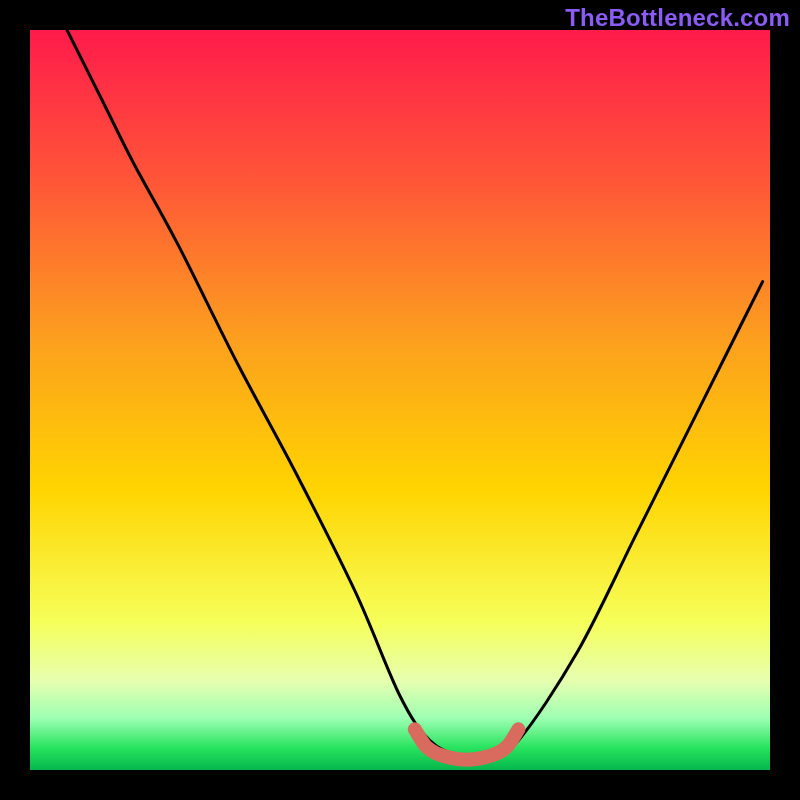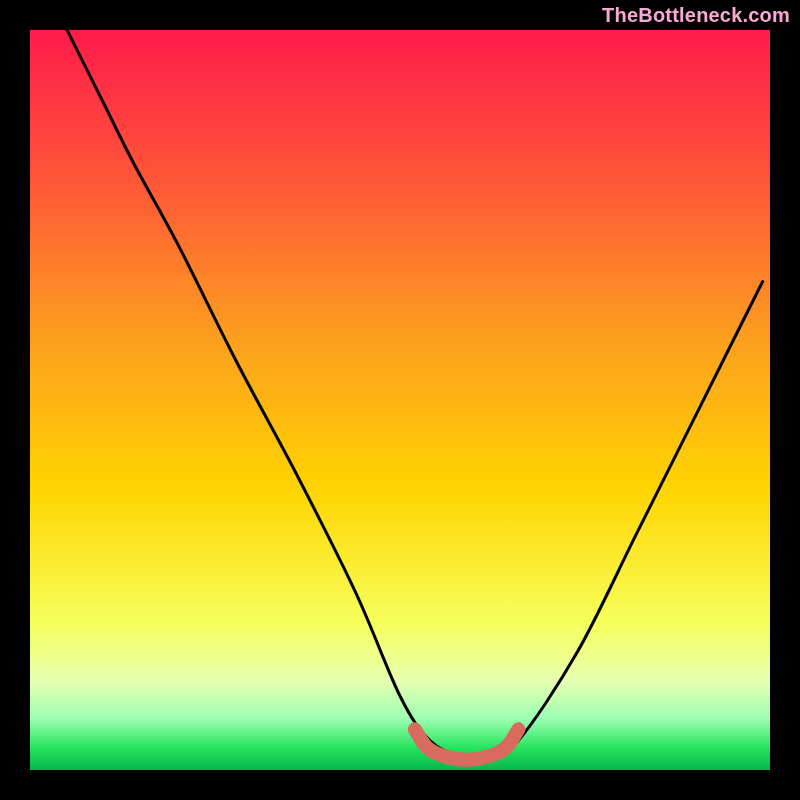--- a/index.html
+++ b/index.html
@@ -14,23 +14,23 @@
     position: relative;
     width: 800px;
     height: 800px;
     background: #000;
   }
   .watermark {
     position: absolute;
     top: 4px;
     right: 10px;
     font-family: Arial, Helvetica, sans-serif;
-    font-size: 20px;
+    font-size: 24px;
     font-weight: 600;
-    color: #f9a8d4;
+    color: #8b5cf6;
     letter-spacing: 0.2px;
     z-index: 5;
   }
   svg {
     display: block;
   }
 </style>
 </head>
 <body>
 

